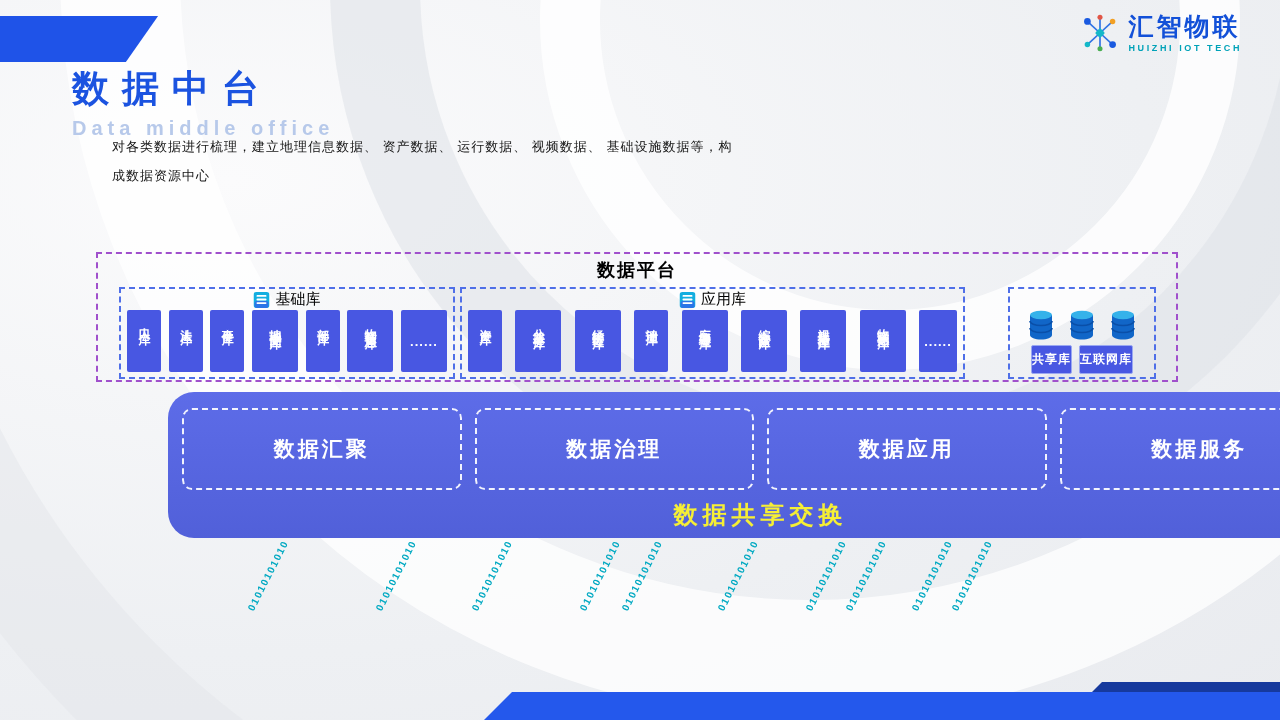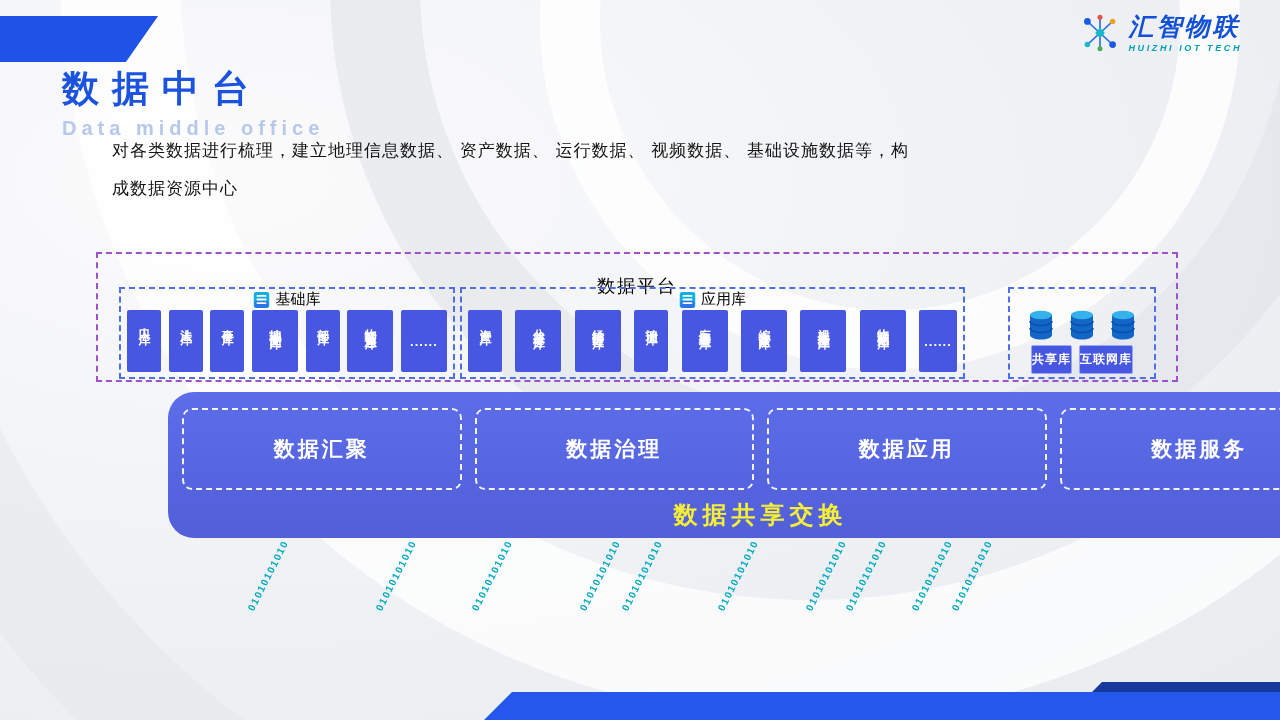--- a/index.html
+++ b/index.html
@@ -14,34 +14,34 @@
   .arc2{ width:1050px;height:1050px; border:90px solid rgba(223,226,231,.55); top:-540px; left:330px; }
   .arc3{ width:700px;height:700px; border:60px solid rgba(255,255,255,.8); top:-330px; left:540px; }
   .arc4{ width:1900px;height:1900px; border:110px solid rgba(226,228,233,.45); top:-900px; left:-200px; }
 
   
   .deco-tl{ position:absolute; left:-30px; top:16px; width:172px; height:46px; background:#1f53e8; transform:skewX(-35deg); }
   .band{ position:absolute; bottom:0; right:-24px; width:820px; height:28px; background:#2458ec; transform:skewX(-45deg); transform-origin:bottom right; }
   .band-dark{ position:absolute; bottom:0; right:-24px; width:240px; height:38px; background:#16399d; transform:skewX(-45deg); transform-origin:bottom right; }
 
   
-  .logo{ position:absolute; right:38px; top:12px; display:flex; align-items:center; gap:8px;font-style:italic; }
+  .logo{ position:absolute; right:38px; top:12px; display:flex; align-items:center; gap:8px; }
   .logo-name{ font-size:25px; font-weight:bold; color:#1250d8; letter-spacing:3px; line-height:1.1; }
   .logo-tag{ font-size:9px; font-weight:bold; color:#00a2b8; letter-spacing:2.6px; margin-top:2px; }
 
   
-  .title-block{ position:absolute; left:62px; top:64px; }
+  .title-block{ position:absolute; left:72px; top:64px; }
   .page-title{ font-size:37px; font-weight:900; color:#1b53e0; letter-spacing:13px; }
   .page-sub{ font-size:20px; font-weight:bold; color:#b7c9ea; letter-spacing:5px; margin-top:3px; }
 
-  .desc{ position:absolute; left:112px; top:132px; width:1070px; font-size:17px; color:#141414; line-height:2.25; letter-spacing:1px; }
+  .desc{ position:absolute; left:112px; top:132px; width:1070px; font-size:13px; color:#141414; line-height:2.25; letter-spacing:1px; }
 
   
   .platform{ position:absolute; left:96px; top:252px; width:1082px; height:130px; border:2px dashed #a050cc; }
-  .platform-title{ text-align:center; font-size:18px; font-weight:normal; color:#000; margin-top:20px; letter-spacing:2px; }
+  .platform-title{ text-align:center; font-size:18px; font-weight:bold; color:#000; margin-top:4px; letter-spacing:2px; }
   .group{ position:absolute; top:33px; height:92px; border:2px dashed #4f6fe8; }
   .group-base{ left:21px; width:336px; }
   .group-app{ left:362px; width:505px; }
   .group-share{ left:910px; width:148px; }
   .group-label{ position:absolute; top:1px; left:50%; transform:translateX(-50%); display:flex; align-items:center; gap:6px; font-size:15px; font-weight:normal; color:#000; white-space:nowrap; }
   .group-items{ position:absolute; bottom:5px; left:6px; right:6px; height:62px; display:flex; justify-content:space-between; align-items:center; }
   .db-box{ background:#4857e2; color:#fff; border-radius:2px; height:62px; display:flex; align-items:center; justify-content:center; }
   .db-box .v{ display:block; writing-mode:vertical-lr; font-size:12px; line-height:15px; letter-spacing:2px; height:44px; font-weight:bold; }
   .n{ width:34px; } .w{ width:46px; }
   .dots{ width:46px; font-size:13px; font-weight:bold; letter-spacing:1px; }

